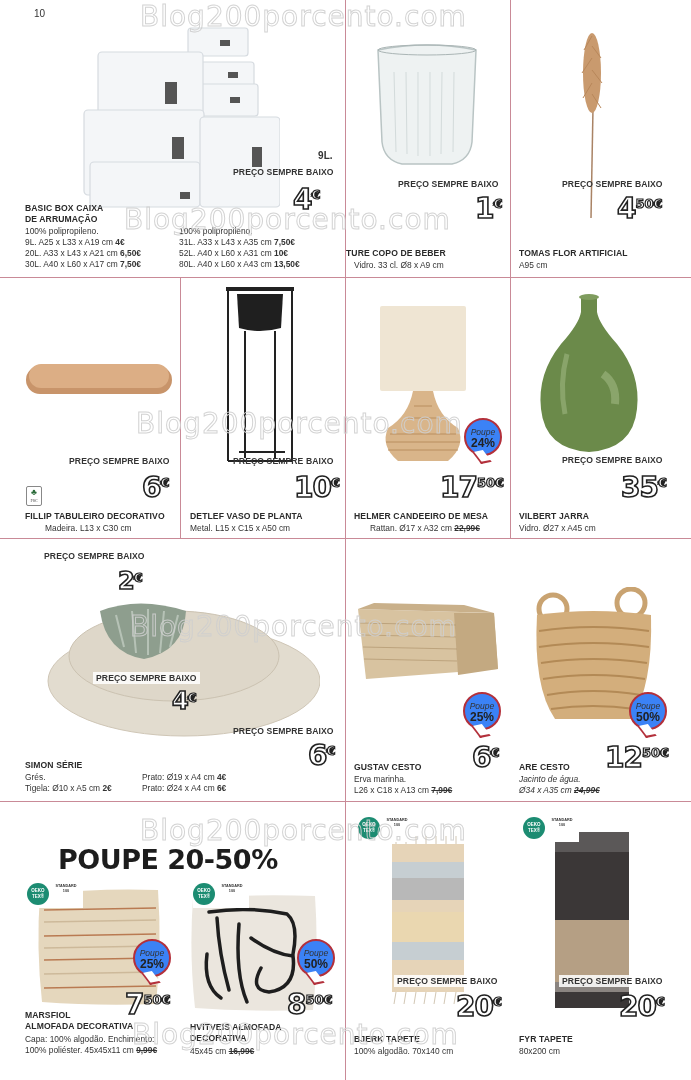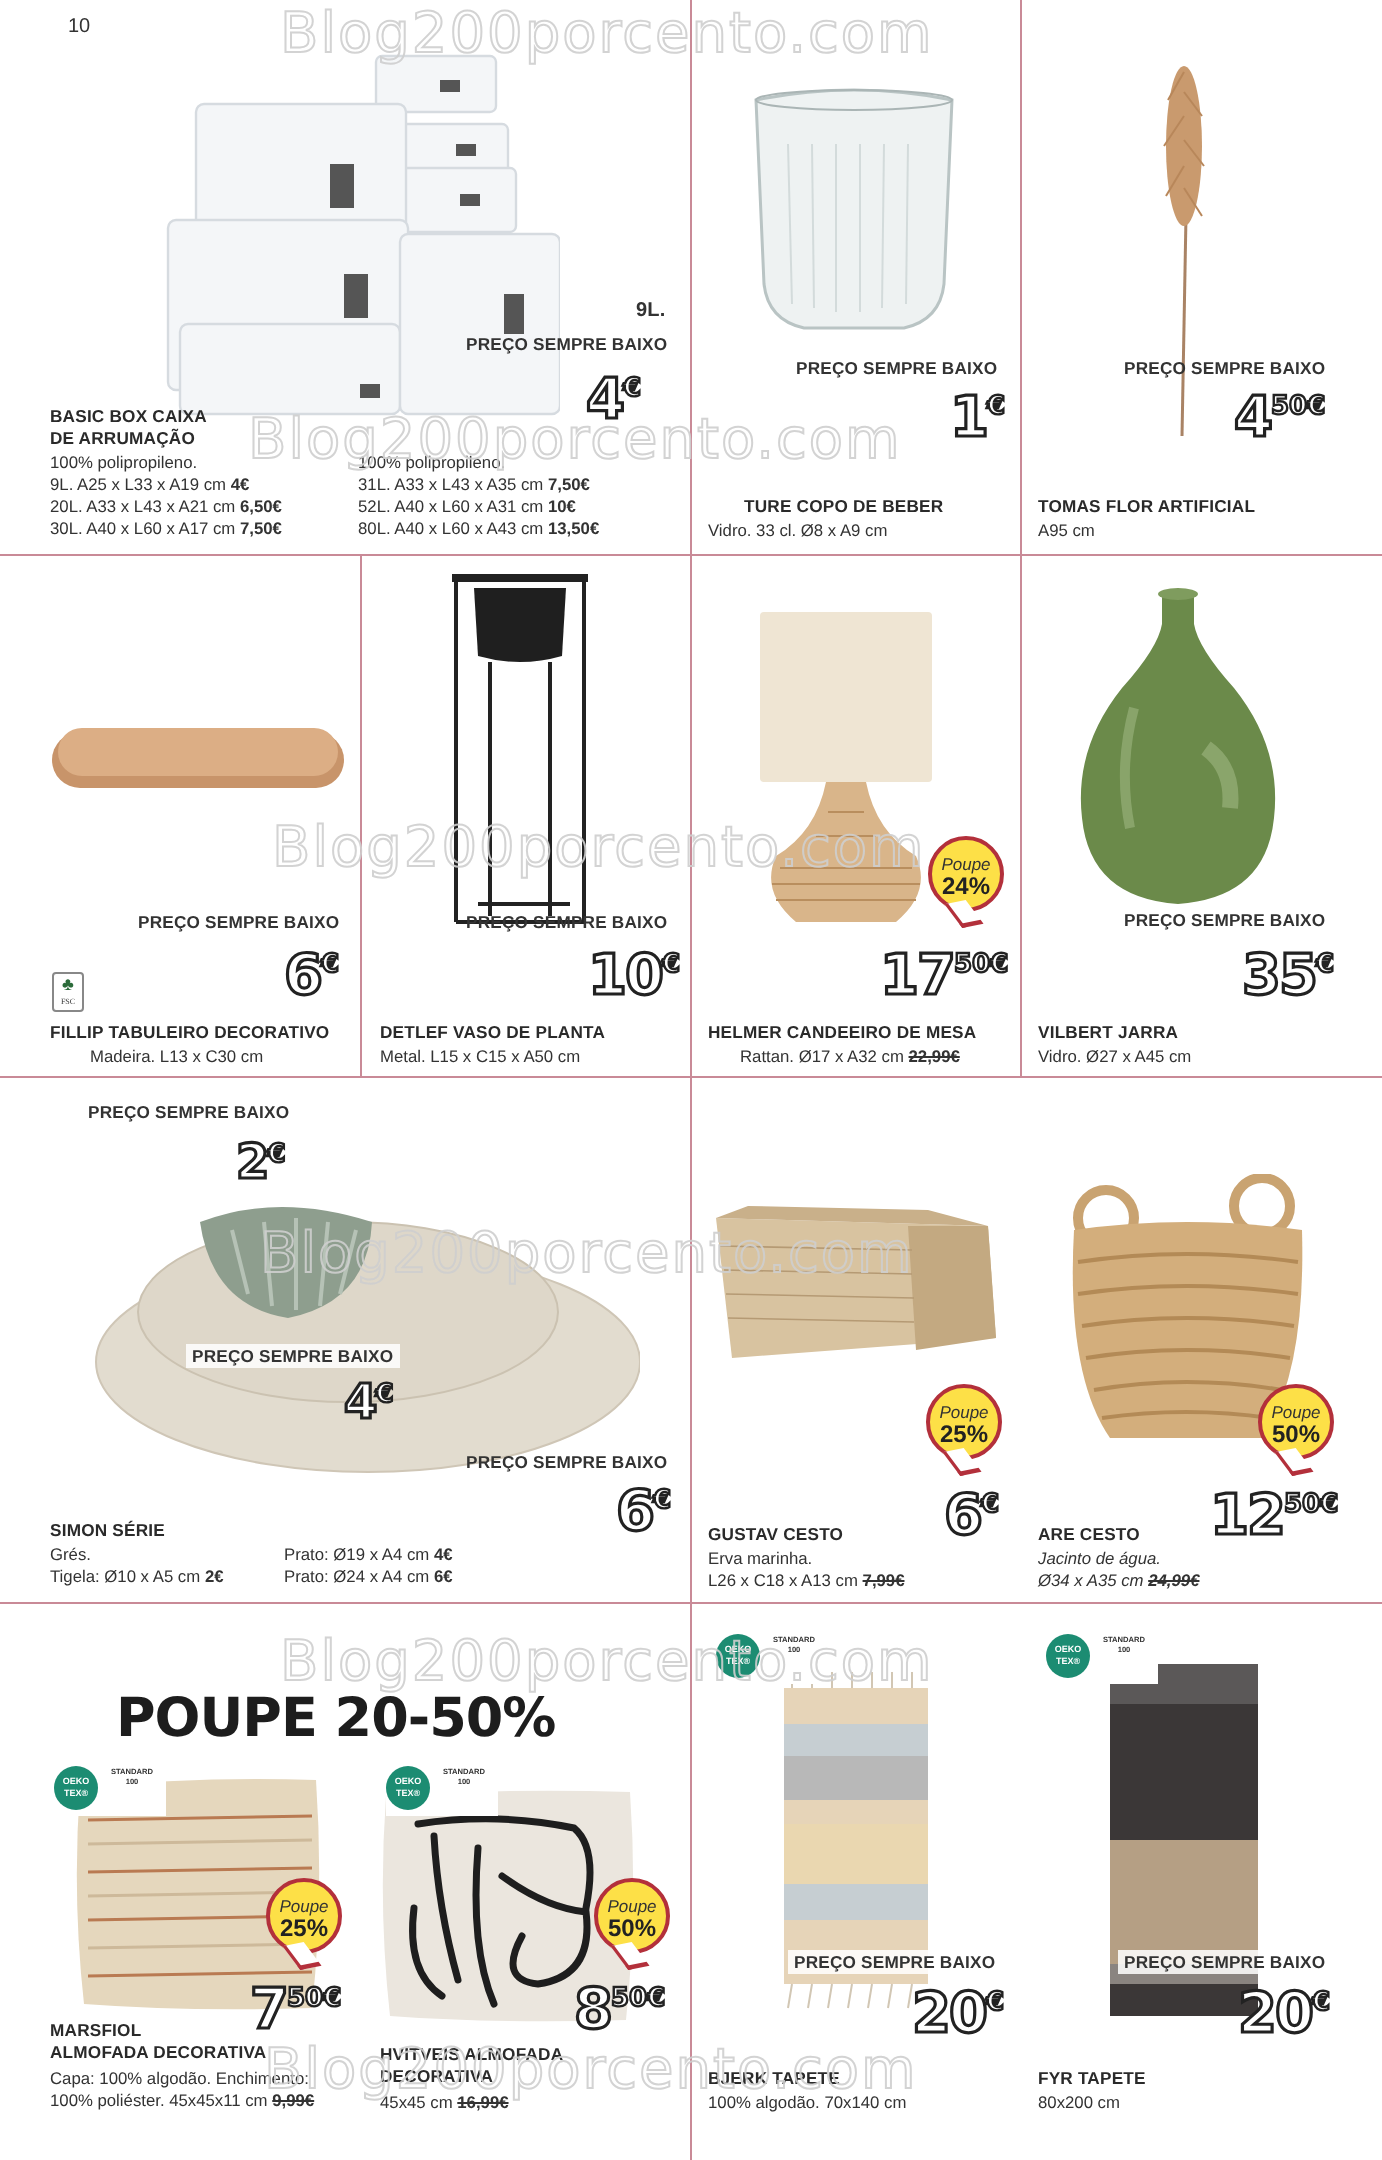--- a/index.html
+++ b/index.html
@@ -24,21 +24,21 @@
   .psb { position: absolute; font-family: "Liberation Sans", sans-serif; font-weight: bold; font-size: 8.6px; color: #333; white-space: nowrap; letter-spacing: 0.1px; }
   .psb.box { background: rgba(255,255,255,0.85); padding: 1px 3px; }
 
   .price { position: absolute; font-family: "DejaVu Sans", sans-serif; font-weight: bold; color: #ffffff;
     -webkit-text-stroke: 1.6px #222; white-space: nowrap; line-height: 1; letter-spacing: -1px; }
   .price .big { font-size: 28px; }
   .price .sup { font-size: 13px; vertical-align: top; position: relative; top: 2px; letter-spacing: 0; -webkit-text-stroke: 1.2px #222; }
   .price.sm .big { font-size: 24px; }
 
   .badge { position: absolute; width: 38px; height: 38px; border: 2px solid #b3303b; border-radius: 50%;
-    background: #fde047; text-align: center; font-family: "Liberation Sans", sans-serif; }
+    background: #3b82f6; text-align: center; font-family: "Liberation Sans", sans-serif; }
   .badge::after { content: ""; position: absolute; left: 10px; bottom: -9px; width: 10px; height: 10px;
     border-left: 2px solid #b3303b; border-bottom: 2px solid #b3303b; transform: skewX(30deg) rotate(-10deg); background: #fff; }
   .badge .l1 { display: block; font-style: italic; font-size: 8.5px; margin-top: 7px; color: #333; }
   .badge .l2 { display: block; font-weight: bold; font-size: 12px; color: #222; margin-top: -1px; }
 
   .oeko { position: absolute; width: 56px; height: 26px; background: #fff; }
   .oeko .dot { position: absolute; left: 0; top: 1px; width: 22px; height: 22px; border-radius: 50%; background: #1c8c72;
     color: #fff; font-size: 4.5px; font-family: "Liberation Sans", sans-serif; font-weight: bold; text-align: center; line-height: 6px; padding-top: 5px; }
   .oeko .txt { position: absolute; left: 25px; top: 2px; font-size: 3.8px; line-height: 5px; color: #333; font-family: "Liberation Sans", sans-serif; font-weight: bold; text-align: center; width: 28px; }
 
@@ -118,21 +118,21 @@
       <line x1="56" y1="30" x2="56" y2="114"></line>
         <line x1="68" y1="30" x2="67" y2="112"></line>
         <line x1="80" y1="30" x2="79" y2="110"></line>
     </g>
     <ellipse cx="53" cy="8" rx="49" ry="5" fill="none" stroke="#aab5b5"></ellipse>
   </svg>
   <div class="psb" style="left:52px;top:179px;">PREÇO SEMPRE BAIXO</div>
   <div class="price" style="left:129px;top:195px;">
     <span class="big">1</span><span class="sup">€</span>
   </div>
-  <div class="name" style="left:26px;top:248px;">TURE COPO DE BEBER</div>
+  <div class="name" style="left:0;top:248px;">TURE COPO DE BEBER</div>
   <div class="desc" style="left:8px;top:260px;">Vidro. 33 cl. Ø8 x A9 cm</div>
 </div>
 
 <div class="cell" style="left:511px;top:0;width:180px;height:277px;">
   <svg class="img" style="left:60px;top:28px;" width="40" height="190" viewBox="0 0 40 190">
     <line x1="22" y1="80" x2="20" y2="190" stroke="#a98365" stroke-width="1.5"></line>
     <g fill="#c99a6e">
       <ellipse cx="21" cy="45" rx="9" ry="40"></ellipse>
     </g>
     <g stroke="#b8875a" stroke-width="1">

